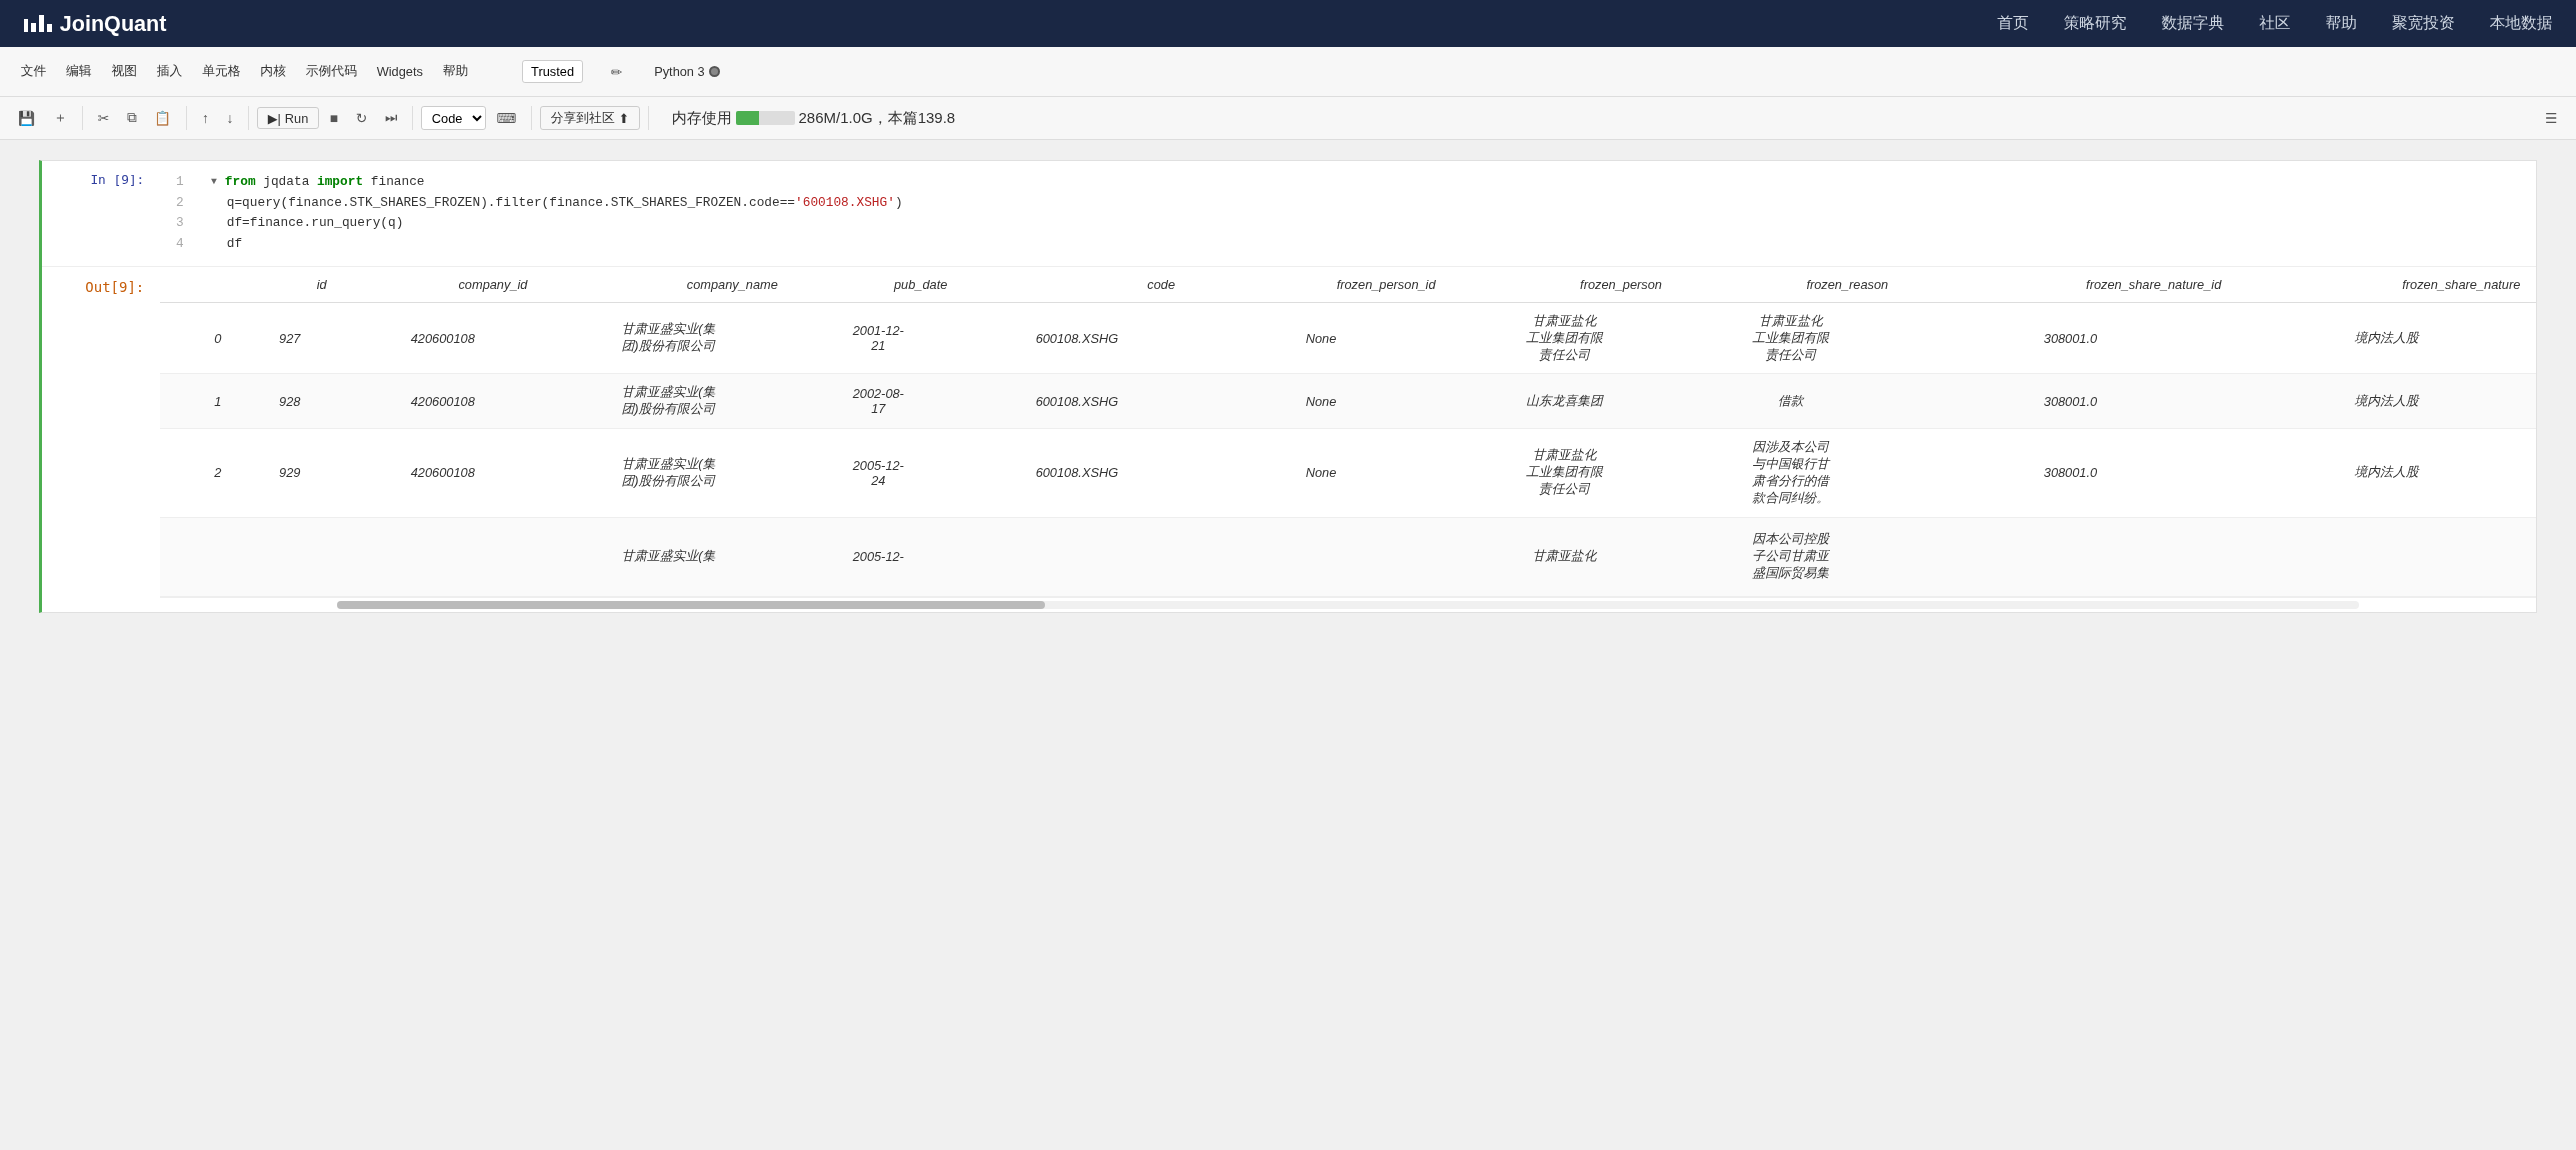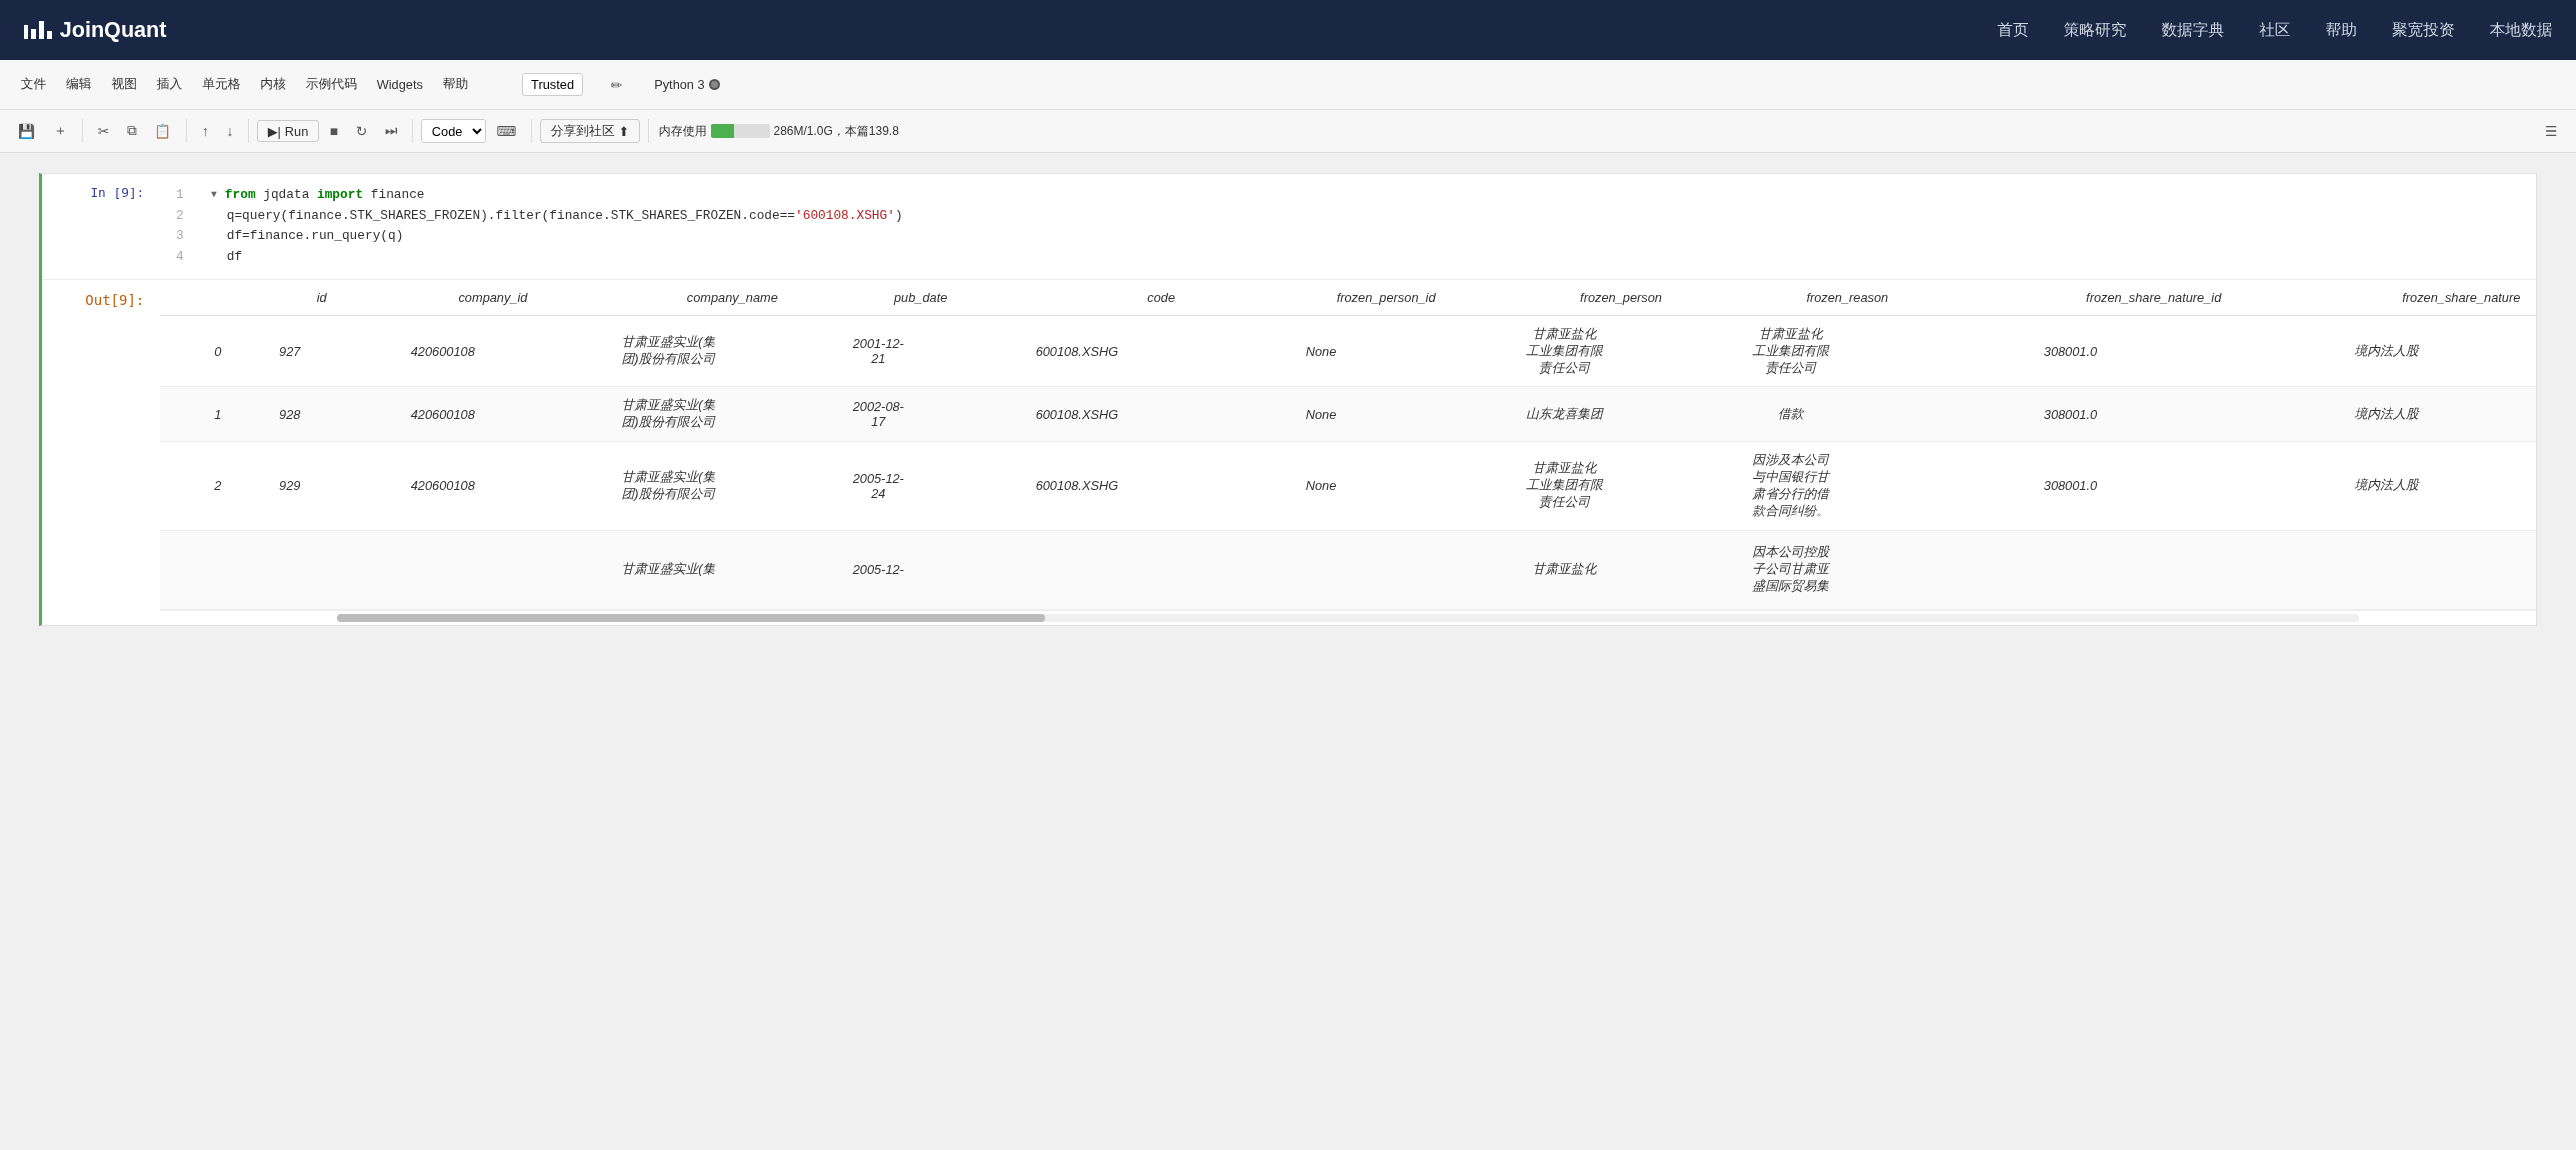--- a/index.html
+++ b/index.html
@@ -1,21 +1,21 @@
 <!DOCTYPE html>
 <html><head>
   <meta charset="utf-8">
   <style>
     * { box-sizing: border-box; margin: 0; padding: 0; }
     body { font-family: 'Arial', sans-serif; background: #f0f0f0; min-height: 1150px; }
 
     
     .top-nav {
       background: #1a2744;
-      height: 60px;
+      height: 47px;
       display: flex;
       align-items: center;
       padding: 0 23.6px;
       gap: 39px;
     }
     .logo {
       display: flex;
       align-items: center;
       gap: 7.9px;
       color: white;
@@ -102,23 +102,23 @@
       border-radius: 2.9px;
       padding: 2.9px 5.9px;
       font-size: 12.8px;
       background: white;
       cursor: pointer;
     }
     .memory-badge {
       display: flex;
       align-items: center;
       gap: 3.9px;
-      font-size: 12px;
+      font-size: 15px;
       color: #333;
-      margin-left: 2px;
+      margin-left: 15px;
     }
     .memory-bar-outer {
       width: 59px;
       height: 13.8px;
       background: #ddd;
       border-radius: 2px;
       overflow: hidden;
     }
     .memory-bar-inner {
       height: 100%;

